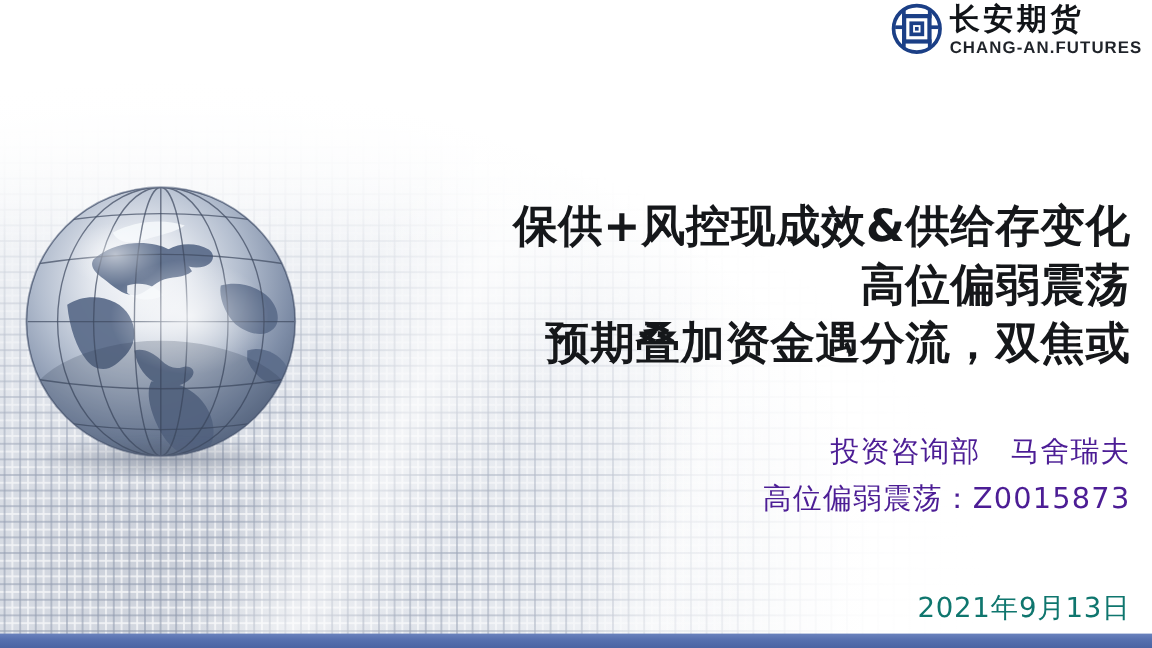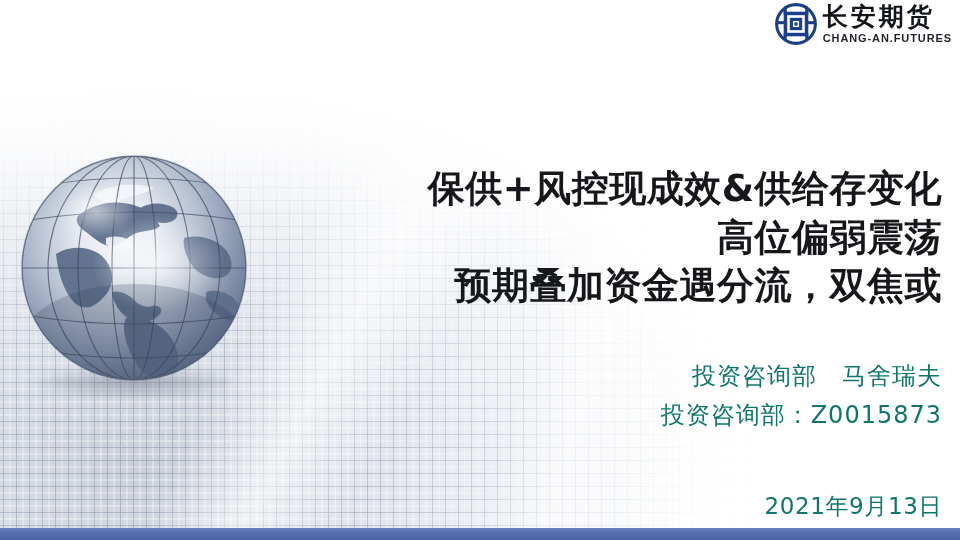--- a/index.html
+++ b/index.html
@@ -132,21 +132,21 @@
     font-family: "DejaVu Sans", "Liberation Sans", sans-serif;
     font-size: 25px;
     font-weight: bold;
     color: #111418;
     letter-spacing: 3px;
     white-space: nowrap;
   }
   .logo-en {
     margin-top: 4px;
     font-family: "Liberation Sans", sans-serif;
-    font-size: 11px;
+    font-size: 14px;
     font-weight: bold;
     color: #1f2329;
     letter-spacing: 0.9px;
     white-space: nowrap;
     text-align: right;
   }
 
   
   .content {
     position: absolute;
@@ -164,21 +164,21 @@
     letter-spacing: 0.5px;
     white-space: nowrap;
   }
   .title .tline { display: block; }
 
   .presenter-block {
     margin-top: 46px;
     font-family: "DejaVu Sans", "Liberation Sans", sans-serif;
     font-size: 24px;
     font-weight: normal;
-    color: #0f766e;
+    color: #4c1d95;
     line-height: 1.62;
     letter-spacing: 1px;
     white-space: nowrap;
   }
   .presenter-block .pline { display: block; }
 
   .date-line {
     margin-top: 56px;
     font-family: "DejaVu Sans", "Liberation Sans", sans-serif;
     font-size: 23px;
@@ -297,21 +297,21 @@
 
   <div class="content">
     <h1 class="title">
       <span class="tline">保供+风控现成效&amp;供给存变化</span>
       <span class="tline">高位偏弱震荡</span>
       <span class="tline">预期叠加资金遇分流，双焦或</span>
     </h1>
 
     <div class="presenter-block">
       <span class="pline">投资咨询部　马舍瑞夫</span>
-      <span class="pline">投资咨询部：Z0015873</span>
+      <span class="pline">高位偏弱震荡：Z0015873</span>
     </div>
 
     <div class="date-line">2021年9月13日</div>
   </div>
 
   <div class="bottom-bar">
     <div class="bar-fill"></div>
   </div>
 
 </div>

